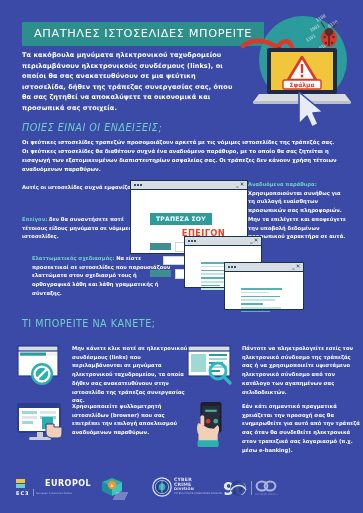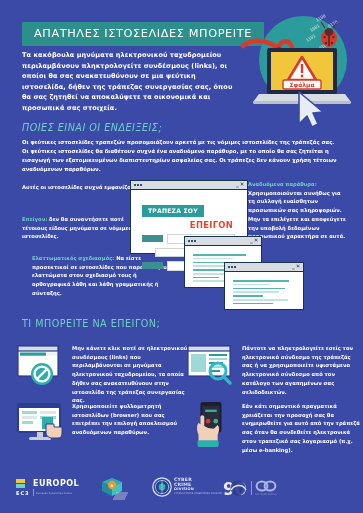--- a/index.html
+++ b/index.html
@@ -64,21 +64,21 @@
 
   
   .win{position:absolute;background:#ffffff;border:1.4px solid #17344b;box-sizing:border-box;}
   .win .bar{
     height:9px;background:#d7dde2;border-bottom:1.4px solid #17344b;
     display:flex;align-items:center;justify-content:space-between;padding:0 3px;box-sizing:border-box;
   }
   .win .dots{display:flex;gap:1.6px;}
   .win .dots i{width:1.6px;height:1.6px;background:#17344b;border-radius:50%;display:block;}
   .win .ctrl{font-size:5.5px;color:#17344b;font-weight:bold;line-height:1;letter-spacing:-0.4px;}
-  .win .body{padding:8px;box-sizing:border-box;}
+  .win .body{padding:16px;box-sizing:border-box;}
 
   #win-main{left:130px;top:2px;width:118px;height:74px;}
   #win-main .bank-tag{
     background:#2c9b9b;color:#fff;font-size:6.1px;font-weight:bold;
     padding:2.5px 6px;display:inline-block;margin:2px 0 0 3px;letter-spacing:0.2px;
   }
   #win-main .urgent{
     color:#e8452c;font-size:8.4px;font-weight:bold;text-align:right;
     margin:3px 6px 0 0;letter-spacing:0.3px;
   }
@@ -115,21 +115,21 @@
 </style>
 </head>
 <body>
 
 <div class="page">
 
   <div class="title-box">
     <div class="title-txt">ΑΠΑΤΗΛΕΣ ΙΣΤΟΣΕΛΙΔΕΣ ΜΠΟΡΕΙΤΕ</div>
   </div>
 
-  <div class="intro">Τα κακόβουλα μηνύματα ηλεκτρονικού ταχυδρομείου περιλαμβάνουν πληκτρολογείτε συνδέσμους (links), οι οποίοι θα σας ανακατευθύνουν σε μια ψεύτικη ιστοσελίδα, δήθεν της τράπεζας συνεργασίας σας, όπου θα σας ζητηθεί να αποκαλύψετε τα οικονομικά και προσωπικά σας στοιχεία.</div>
+  <div class="intro">Τα κακόβουλα μηνύματα ηλεκτρονικού ταχυδρομείου περιλαμβάνουν ηλεκτρονικούς συνδέσμους (links), οι οποίοι θα σας ανακατευθύνουν σε μια ψεύτικη ιστοσελίδα, δήθεν της τράπεζας συνεργασίας σας, όπου θα σας ζητηθεί να αποκαλύψετε τα οικονομικά και προσωπικά σας στοιχεία.</div>
 
   <div class="hero">
     <svg viewBox="0 0 118 120" width="118" height="120">
       <circle cx="62" cy="52" r="44" fill="#2c9b9b"></circle>
 
       <g opacity="0.85" font-family="DejaVu Sans Mono, monospace" font-size="4.4" fill="#dff3f1">
         <text x="76" y="14" transform="rotate(-30 76 14)">1100</text>
         <text x="88" y="20" transform="rotate(-30 88 20)">0110</text>
         <text x="70" y="24" transform="rotate(-30 70 24)">1001</text>
         <text x="84" y="31" transform="rotate(-30 84 31)">0011</text>
@@ -257,21 +257,21 @@
         <div class="txtline pale" style="width:60%"></div>
         <div class="txtline" style="width:84%"></div>
         <div class="txtline pale" style="width:74%"></div>
         <div class="txtline" style="width:48%"></div>
         <div class="txtline pale" style="width:88%"></div>
         <div class="txtline" style="width:64%"></div>
       </div>
     </div>
   </div>
 
-  <div class="sec-head" id="sec-do">ΤΙ ΜΠΟΡΕΙΤΕ ΝΑ ΕΠΕΙΓΟΝ;</div>
+  <div class="sec-head" id="sec-do">ΤΙ ΜΠΟΡΕΙΤΕ ΝΑ ΚΑΝΕΤΕ;</div>
 
   <div class="tips">
 
     <div class="tip" id="tip-1">
       <div class="ico">
         <svg viewBox="0 0 48 42" width="48" height="42">
           <rect x="2" y="2" width="40" height="30" fill="#ffffff" stroke="#2a3d8f" stroke-width="1.2"></rect>
           <rect x="2" y="2" width="40" height="5" fill="#d7dde2" stroke="#2a3d8f" stroke-width="1.2"></rect>
           <rect x="4" y="8.5" width="26" height="3.2" fill="#2c9b9b"></rect>
           <rect x="31" y="8.5" width="10" height="3.2" fill="#eef1f3"></rect>
@@ -333,21 +333,21 @@
           <rect x="11" y="40" width="22" height="7" rx="2" fill="#2cb0ad"></rect>
         </svg>
       </div>
       <div class="txt">Εάν κάτι σημαντικό πραγματικά χρειάζεται την προσοχή σας θα ενημερωθείτε για αυτό από την τράπεζά σας όταν θα συνδεθείτε ηλεκτρονικά στον τραπεζικό σας λογαριασμό (π.χ. μέσω e-banking).</div>
     </div>
   </div>
 
   <div class="footer">
 
     <div class="logo" style="left:16px;top:12px;">
-      <div style="display:flex;align-items:center;gap:8px;">
+      <div style="display:flex;align-items:center;gap:20px;">
         <svg width="9" height="9" viewBox="0 0 9 9">
           <rect x="0" y="0" width="9" height="4" fill="#f2c63c"></rect>
           <rect x="0" y="5" width="9" height="4" fill="#6fd0c6"></rect>
         </svg>
         <span class="europol-txt">EUROPOL</span>
       </div>
       <div style="display:flex;align-items:flex-end;gap:3px;margin-top:1px;">
         <span class="europol-sub">EC3</span>
         <span style="width:0.6px;height:7px;background:#8d96cf;display:block;"></span>
         <span class="tiny">European Cybercrime Centre</span>

